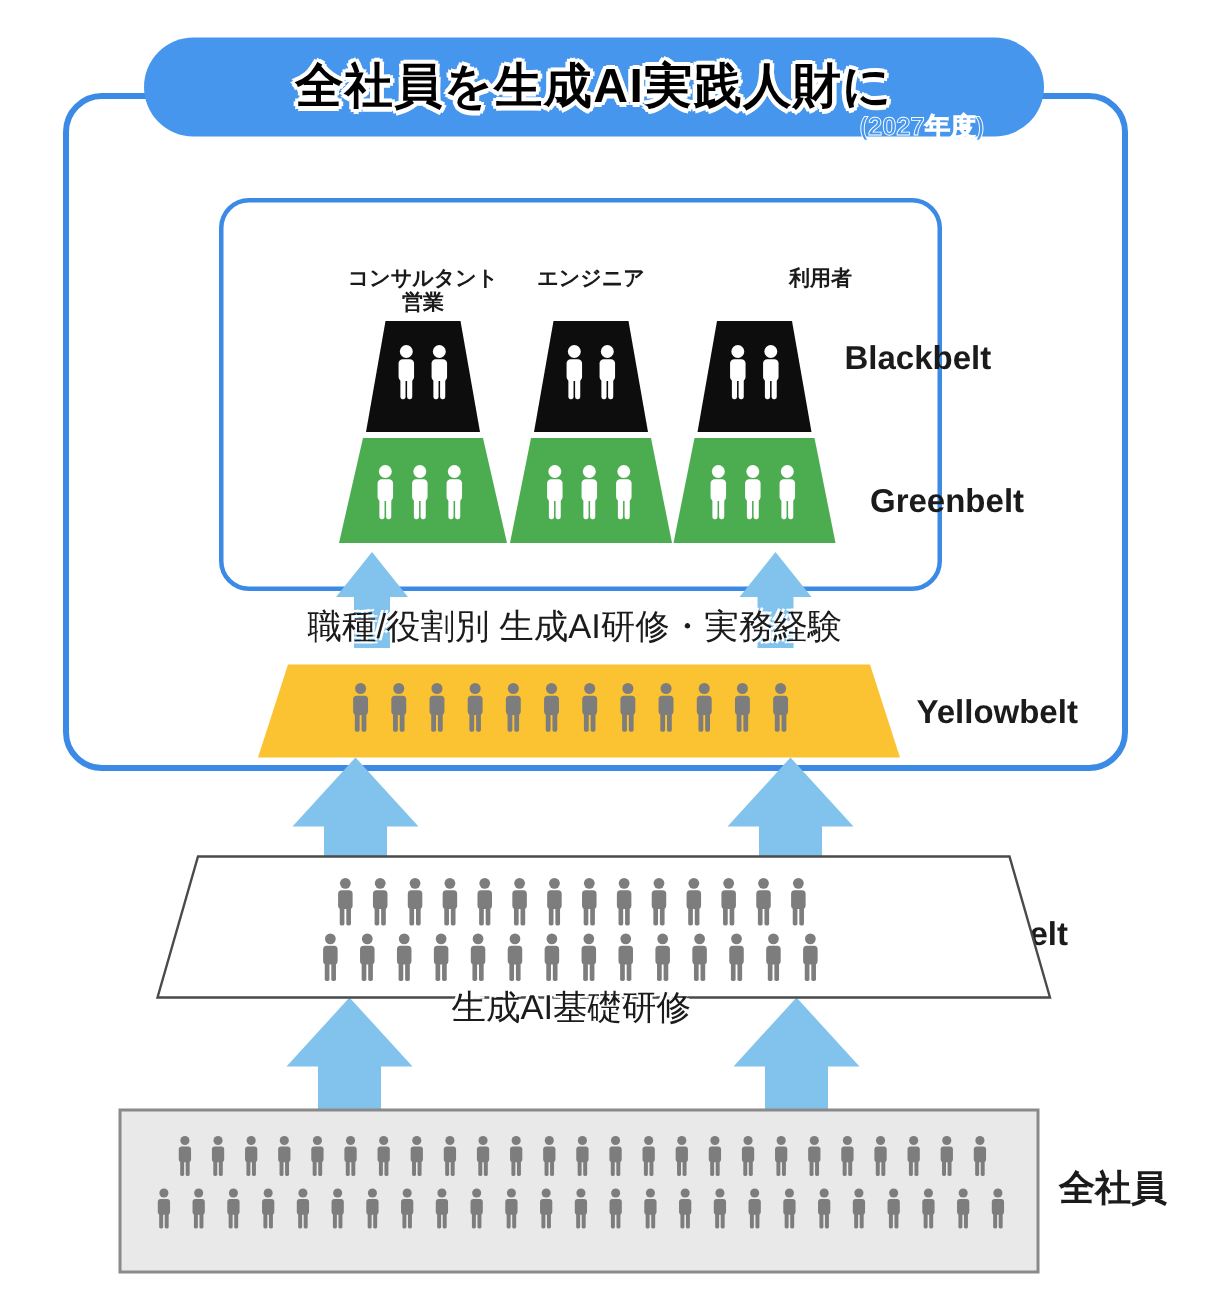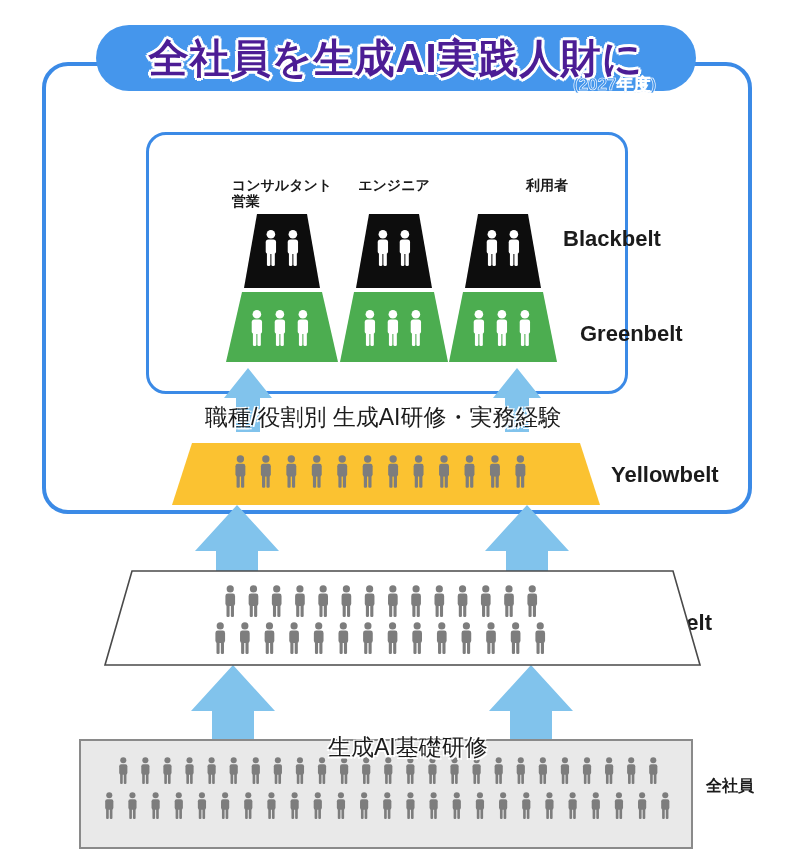--- a/index.html
+++ b/index.html
@@ -31,27 +31,27 @@
     display:flex;
     align-items:center;
     justify-content:center;
     color:#ffffff;
     font-weight:bold;
     white-space:nowrap;
     box-sizing:border-box;
   }
   #title-banner{
     left:96px;top:25px;width:600px;height:66px;
-    font-size:40px;letter-spacing:1px;
+    font-size:32px;letter-spacing:1px;
     text-shadow:
       -2px -2px 0 #ffffff, 2px -2px 0 #ffffff,
       -2px  2px 0 #ffffff, 2px  2px 0 #ffffff,
        0px  3px 0 #ffffff, 0px -3px 0 #ffffff,
        3px  0px 0 #ffffff,-3px  0px 0 #ffffff;
-    color:#4c1d95;
+    color:#000000;
   }
   #title-year{
     position:absolute;
     left:573px;top:73px;
     font-size:17px;font-weight:bold;color:#4596ec;
     -webkit-text-stroke:0.6px #ffffff;
     letter-spacing:0px;
   }
   #subtitle-banner{
     left:178px;top:108px;width:418px;height:46px;
@@ -61,21 +61,21 @@
       -2px -2px 0 #ffffff, 2px -2px 0 #ffffff,
       -2px  2px 0 #ffffff, 2px  2px 0 #ffffff,
        0px  2px 0 #ffffff, 0px -2px 0 #ffffff,
        2px  0px 0 #ffffff,-2px  0px 0 #ffffff;
   }
 
   
   .pyramid-group{position:absolute;}
   .pyr-label{
     position:absolute;
-    text-align:left;
+    text-align:center;
     font-size:14px;
     font-weight:bold;
     color:#1a1a1a;
     line-height:1.12;
     white-space:nowrap;
     left:50%;
     transform:translateX(-50%);
   }
   .pyr-svg{position:absolute;left:0;top:0;}
 
@@ -84,37 +84,37 @@
     position:absolute;
     font-size:22px;
     font-weight:bold;
     color:#1b1b1b;
     white-space:nowrap;
   }
   #label-blackbelt{left:563px;top:226px;}
   #label-greenbelt{left:563px;top:321px;margin-left:17px;}
   #label-yellowbelt{left:611px;top:462px;}
   #label-whitebelt{left:613px;top:610px;}
-  #label-all-staff{left:706px;top:776px;font-size:16px;}
+  #label-all-staff{left:706px;top:776px;font-size:24px;}
 
   
   .band-caption{
     position:absolute;
     font-size:23px;
     font-weight:normal;
     color:#1b1b1b;
     white-space:nowrap;
     text-shadow:
       -1.5px -1.5px 0 #ffffff, 1.5px -1.5px 0 #ffffff,
       -1.5px  1.5px 0 #ffffff, 1.5px  1.5px 0 #ffffff;
     z-index:40;
   }
   #caption-yellow{left:205px;top:402px;}
   #caption-practice{left:301px;top:534px;}
-  #caption-basic{left:301px;top:732px;margin-left:27px;}
+  #caption-basic{left:301px;top:656px;}
 
   
   #bands-svg,#arrows-svg{position:absolute;left:0;top:0;width:810px;height:863px;}
   #arrows-svg{z-index:5;}
   #bands-svg{z-index:10;}
   .figure-layer{position:absolute;z-index:20;}
 </style>
 </head>
 <body>
 

